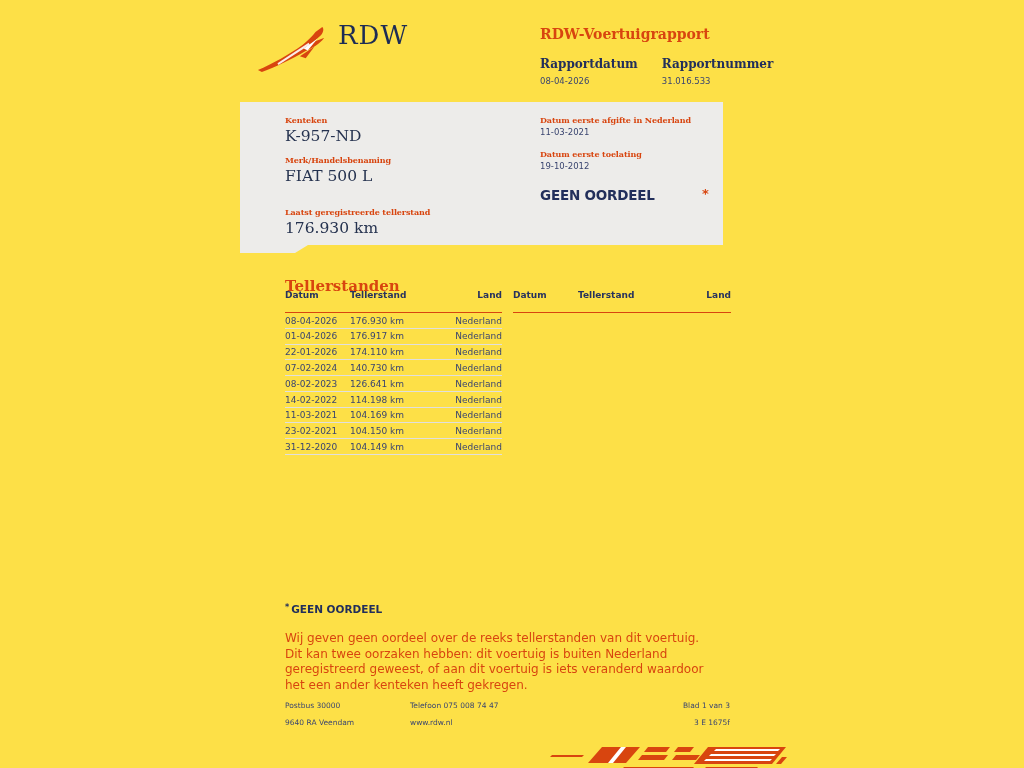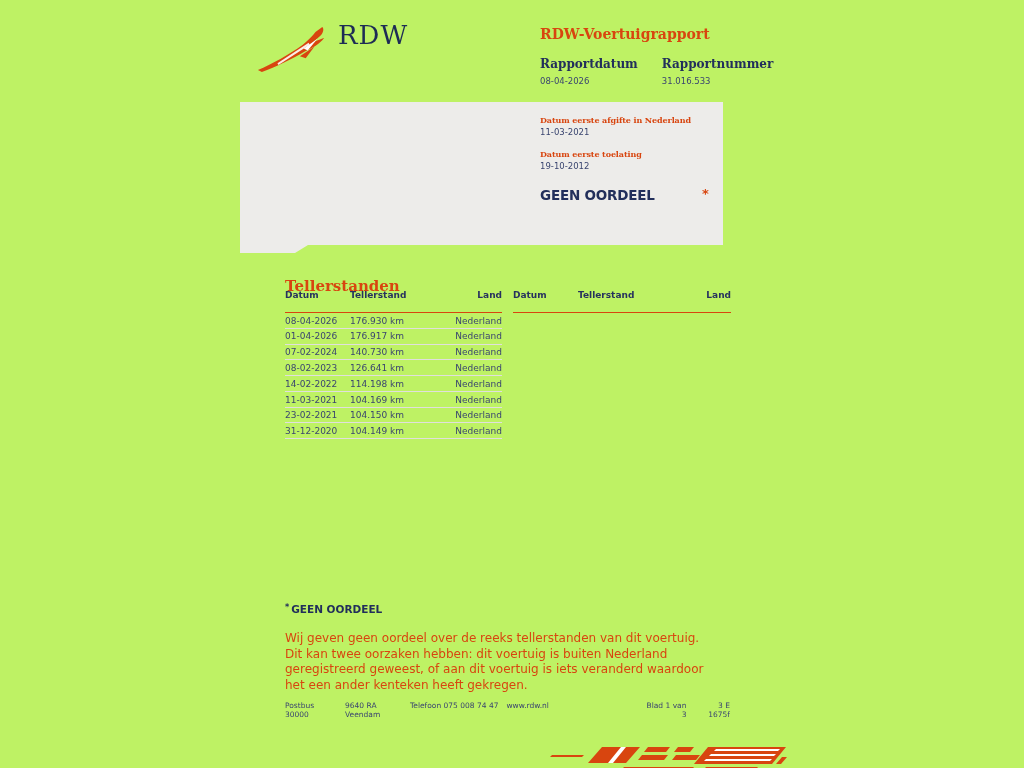--- a/index.html
+++ b/index.html
@@ -5,21 +5,21 @@
   :root{
     --orange:#d8450f;
     --navy:#222f5b;
     --navy-soft:#3a4570;
     --panel:#edecea;
     --row-line:#e0dfdd;
   }
   *{margin:0;padding:0;box-sizing:border-box;}
   html,body{background:#ffffff;}
   .page{
-    position:relative;width:1024px;height:768px;background:#bef264;
+    position:relative;width:1024px;height:768px;background:#fde047;
     overflow:hidden;font-family:"DejaVu Sans",sans-serif;color:var(--navy);
   }
   
   .logo-bird{position:absolute;left:256px;top:26px;width:78px;height:47px;}
   .logo-word{
     position:absolute;left:338px;top:20px;
     font-family:"DejaVu Serif",serif;font-size:26px;letter-spacing:1px;color:#1d2c55;
   }
   .doc-title{
     position:absolute;left:540px;top:26px;
@@ -71,21 +71,21 @@
     font-size:9px;color:var(--navy-soft);
     padding:2.6px 0 2.2px;border-bottom:1px solid var(--row-line);
   }
   
   .footnote{position:absolute;left:285px;top:603px;width:432px;}
   .footnote-head{font-size:10.5px;font-weight:bold;color:#222f5b;}
   .footnote-ast{font-size:8px;vertical-align:3px;margin-right:2px;}
   .footnote-body{margin-top:16px;font-size:12px;line-height:15.6px;color:var(--orange);}
   
   .footer{position:absolute;left:285px;top:701px;width:445px;display:flex;font-size:7.5px;color:var(--navy-soft);}
-  .footer .f-col{display:flex;gap:8px;}
+  .footer .f-col{display:flex;flex-direction:column;gap:8px;}
   .footer .f1{width:125px;}
   .footer .f2{flex:1;}
   .footer .f3{width:90px;text-align:right;}
   .footer a{color:var(--navy-soft);text-decoration:none;}
   
   .stripes{position:absolute;left:548px;top:744px;width:240px;height:30px;}
 </style>
 </head>
 <body>
 
@@ -106,20 +106,28 @@
       <div class="meta-label">Rapportdatum</div>
       <div class="meta-value">08-04-2026</div>
     </div>
     <div>
       <div class="meta-label">Rapportnummer</div>
       <div class="meta-value">31.016.533</div>
     </div>
   </div>
 
   <div class="panel">
+    <div class="col-left">
+      <div class="field-label">Kenteken</div>
+      <div class="field-value-big">K-957-ND</div>
+      <div class="field-label">Merk/Handelsbenaming</div>
+      <div class="field-value-big">FIAT 500 L</div>
+      <div class="field-label gap-top">Laatst geregistreerde tellerstand</div>
+      <div class="field-value-big">176.930 km</div>
+    </div>
     <div class="col-right">
       <div class="field-label">Datum eerste afgifte in Nederland</div>
       <div class="field-value-small">11-03-2021</div>
       <div class="field-label">Datum eerste toelating</div>
       <div class="field-value-small">19-10-2012</div>
       <div class="verdict">GEEN OORDEEL</div>
     </div>
     <div class="panel-asterisk">*</div>
   </div>
 
@@ -135,20 +143,25 @@
     </thead>
     <tbody>
         <tr>
           <td>08-04-2026</td>
           <td>176.930 km</td>
           <td>Nederland</td>
         </tr>
         <tr>
           <td>01-04-2026</td>
           <td>176.917 km</td>
+          <td>Nederland</td>
+        </tr>
+        <tr>
+          <td>22-01-2026</td>
+          <td>174.110 km</td>
           <td>Nederland</td>
         </tr>
         <tr>
           <td>07-02-2024</td>
           <td>140.730 km</td>
           <td>Nederland</td>
         </tr>
         <tr>
           <td>08-02-2023</td>
           <td>126.641 km</td>

